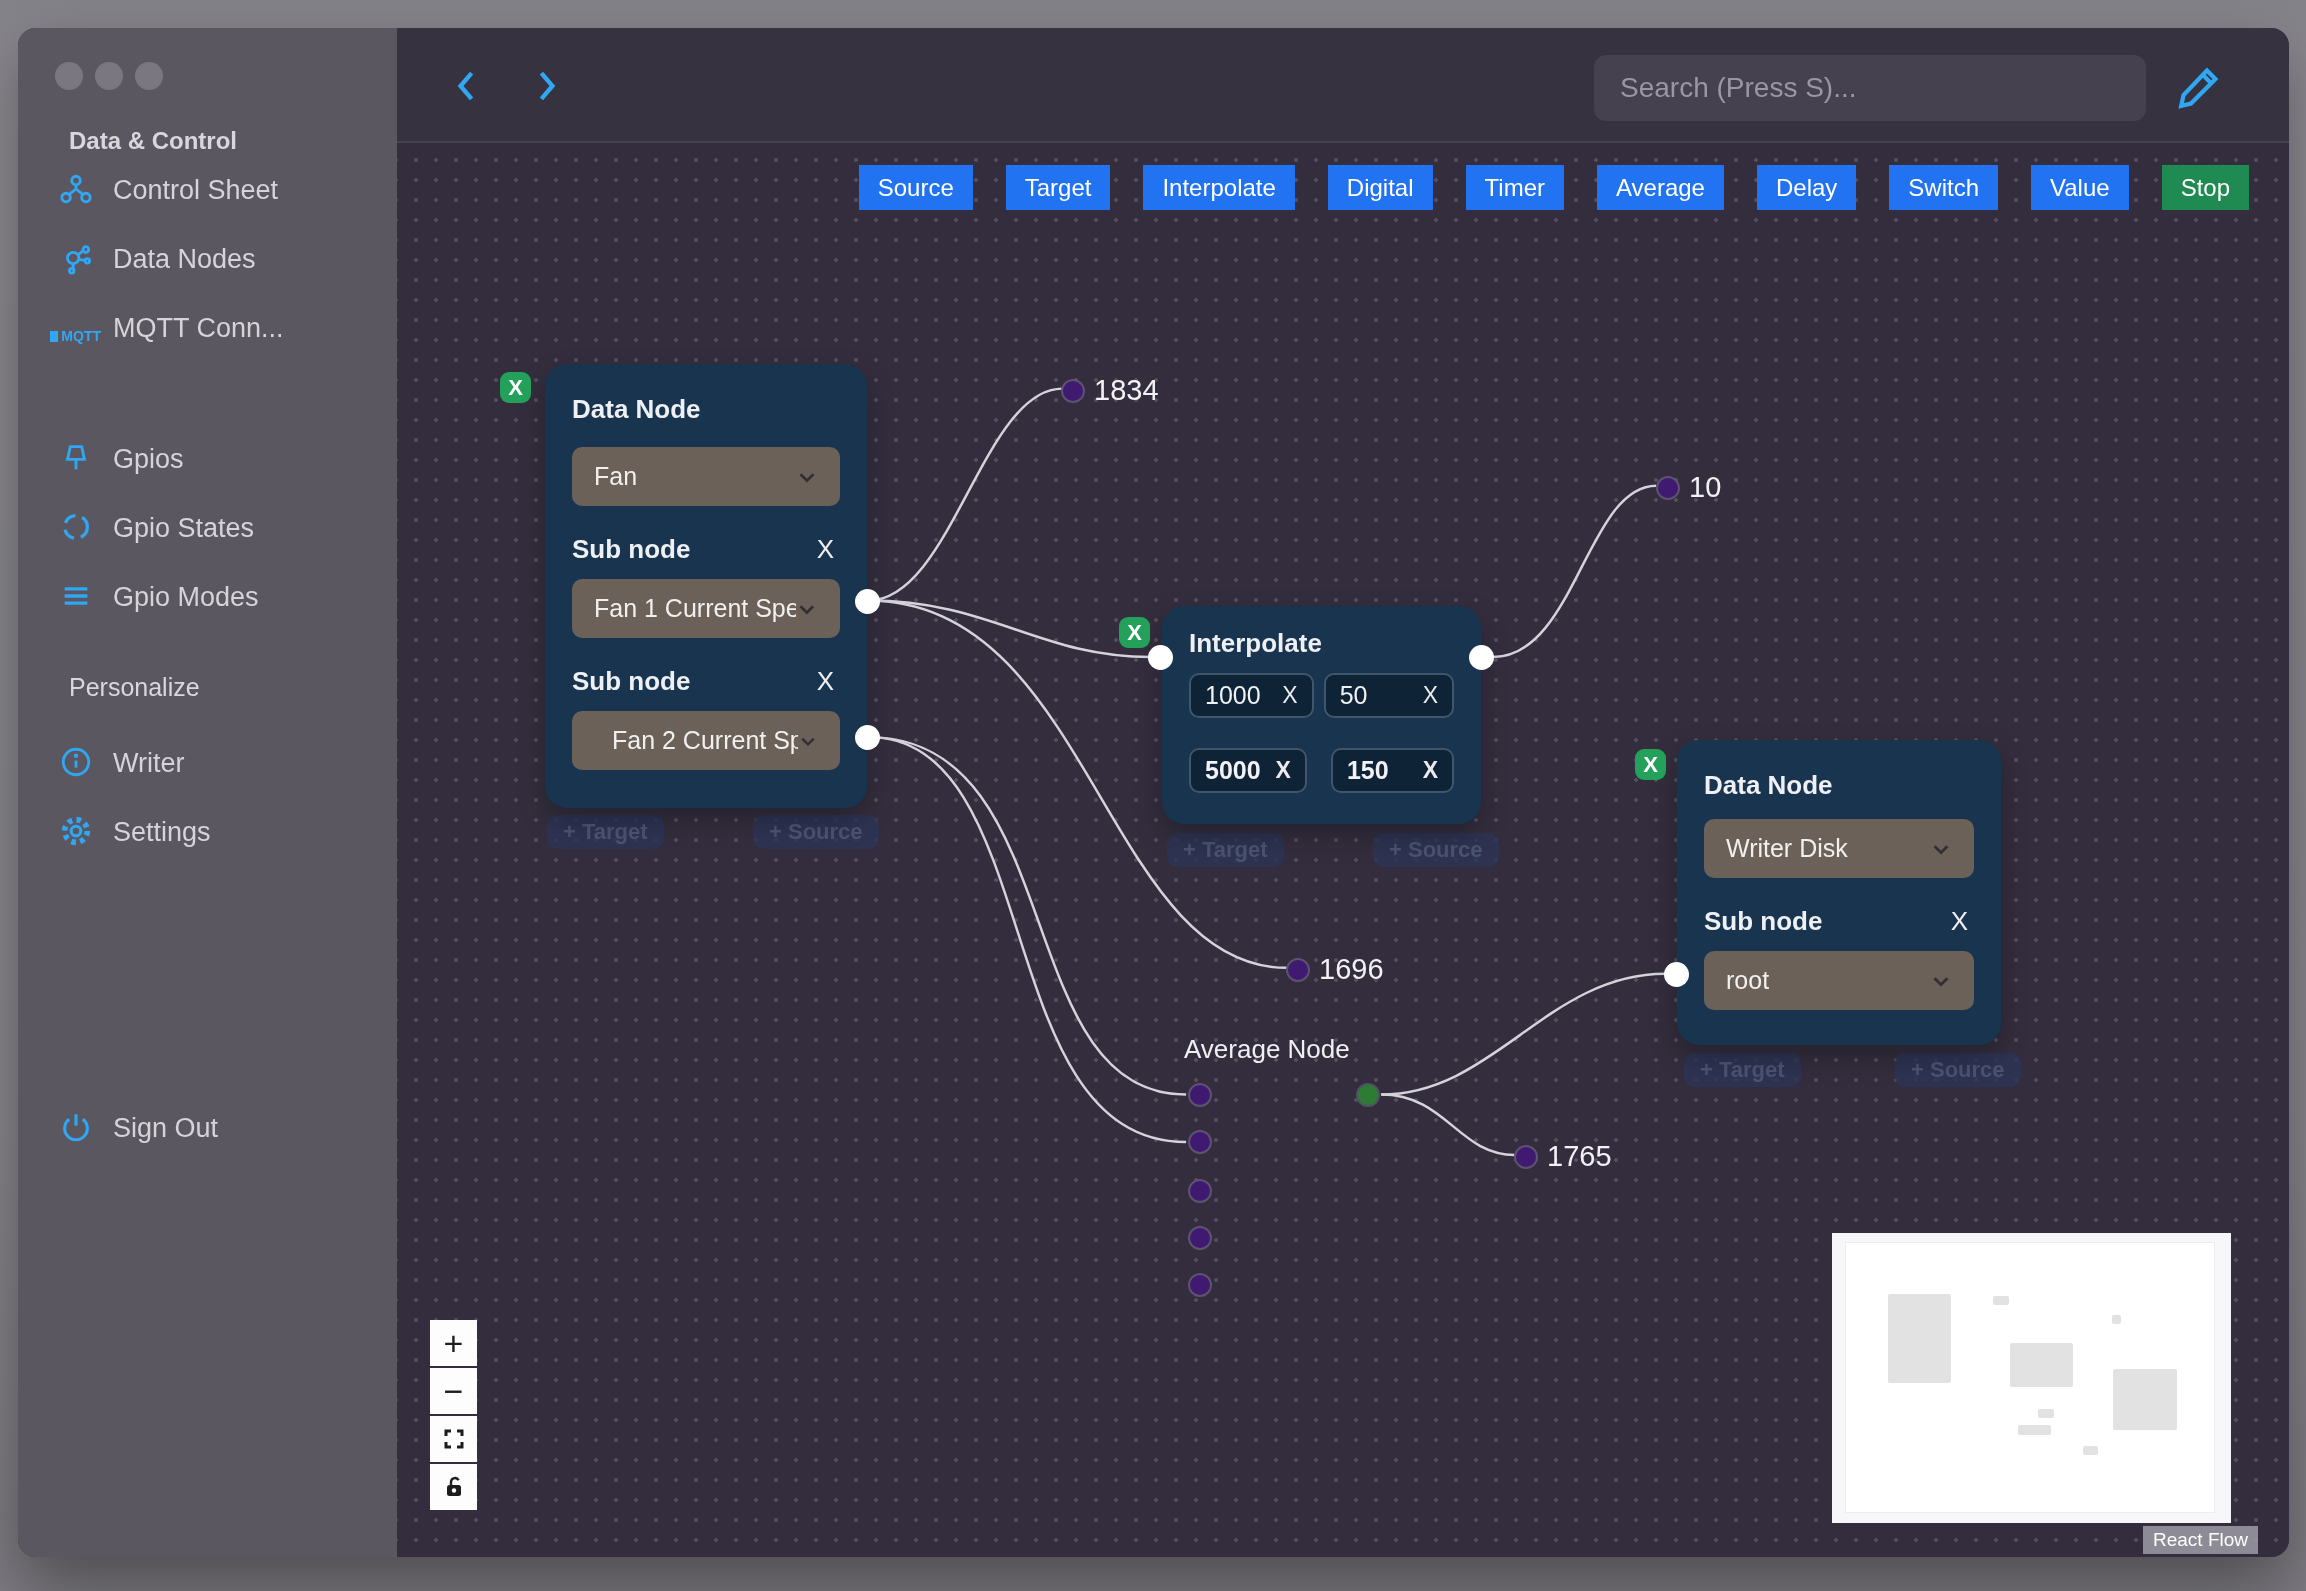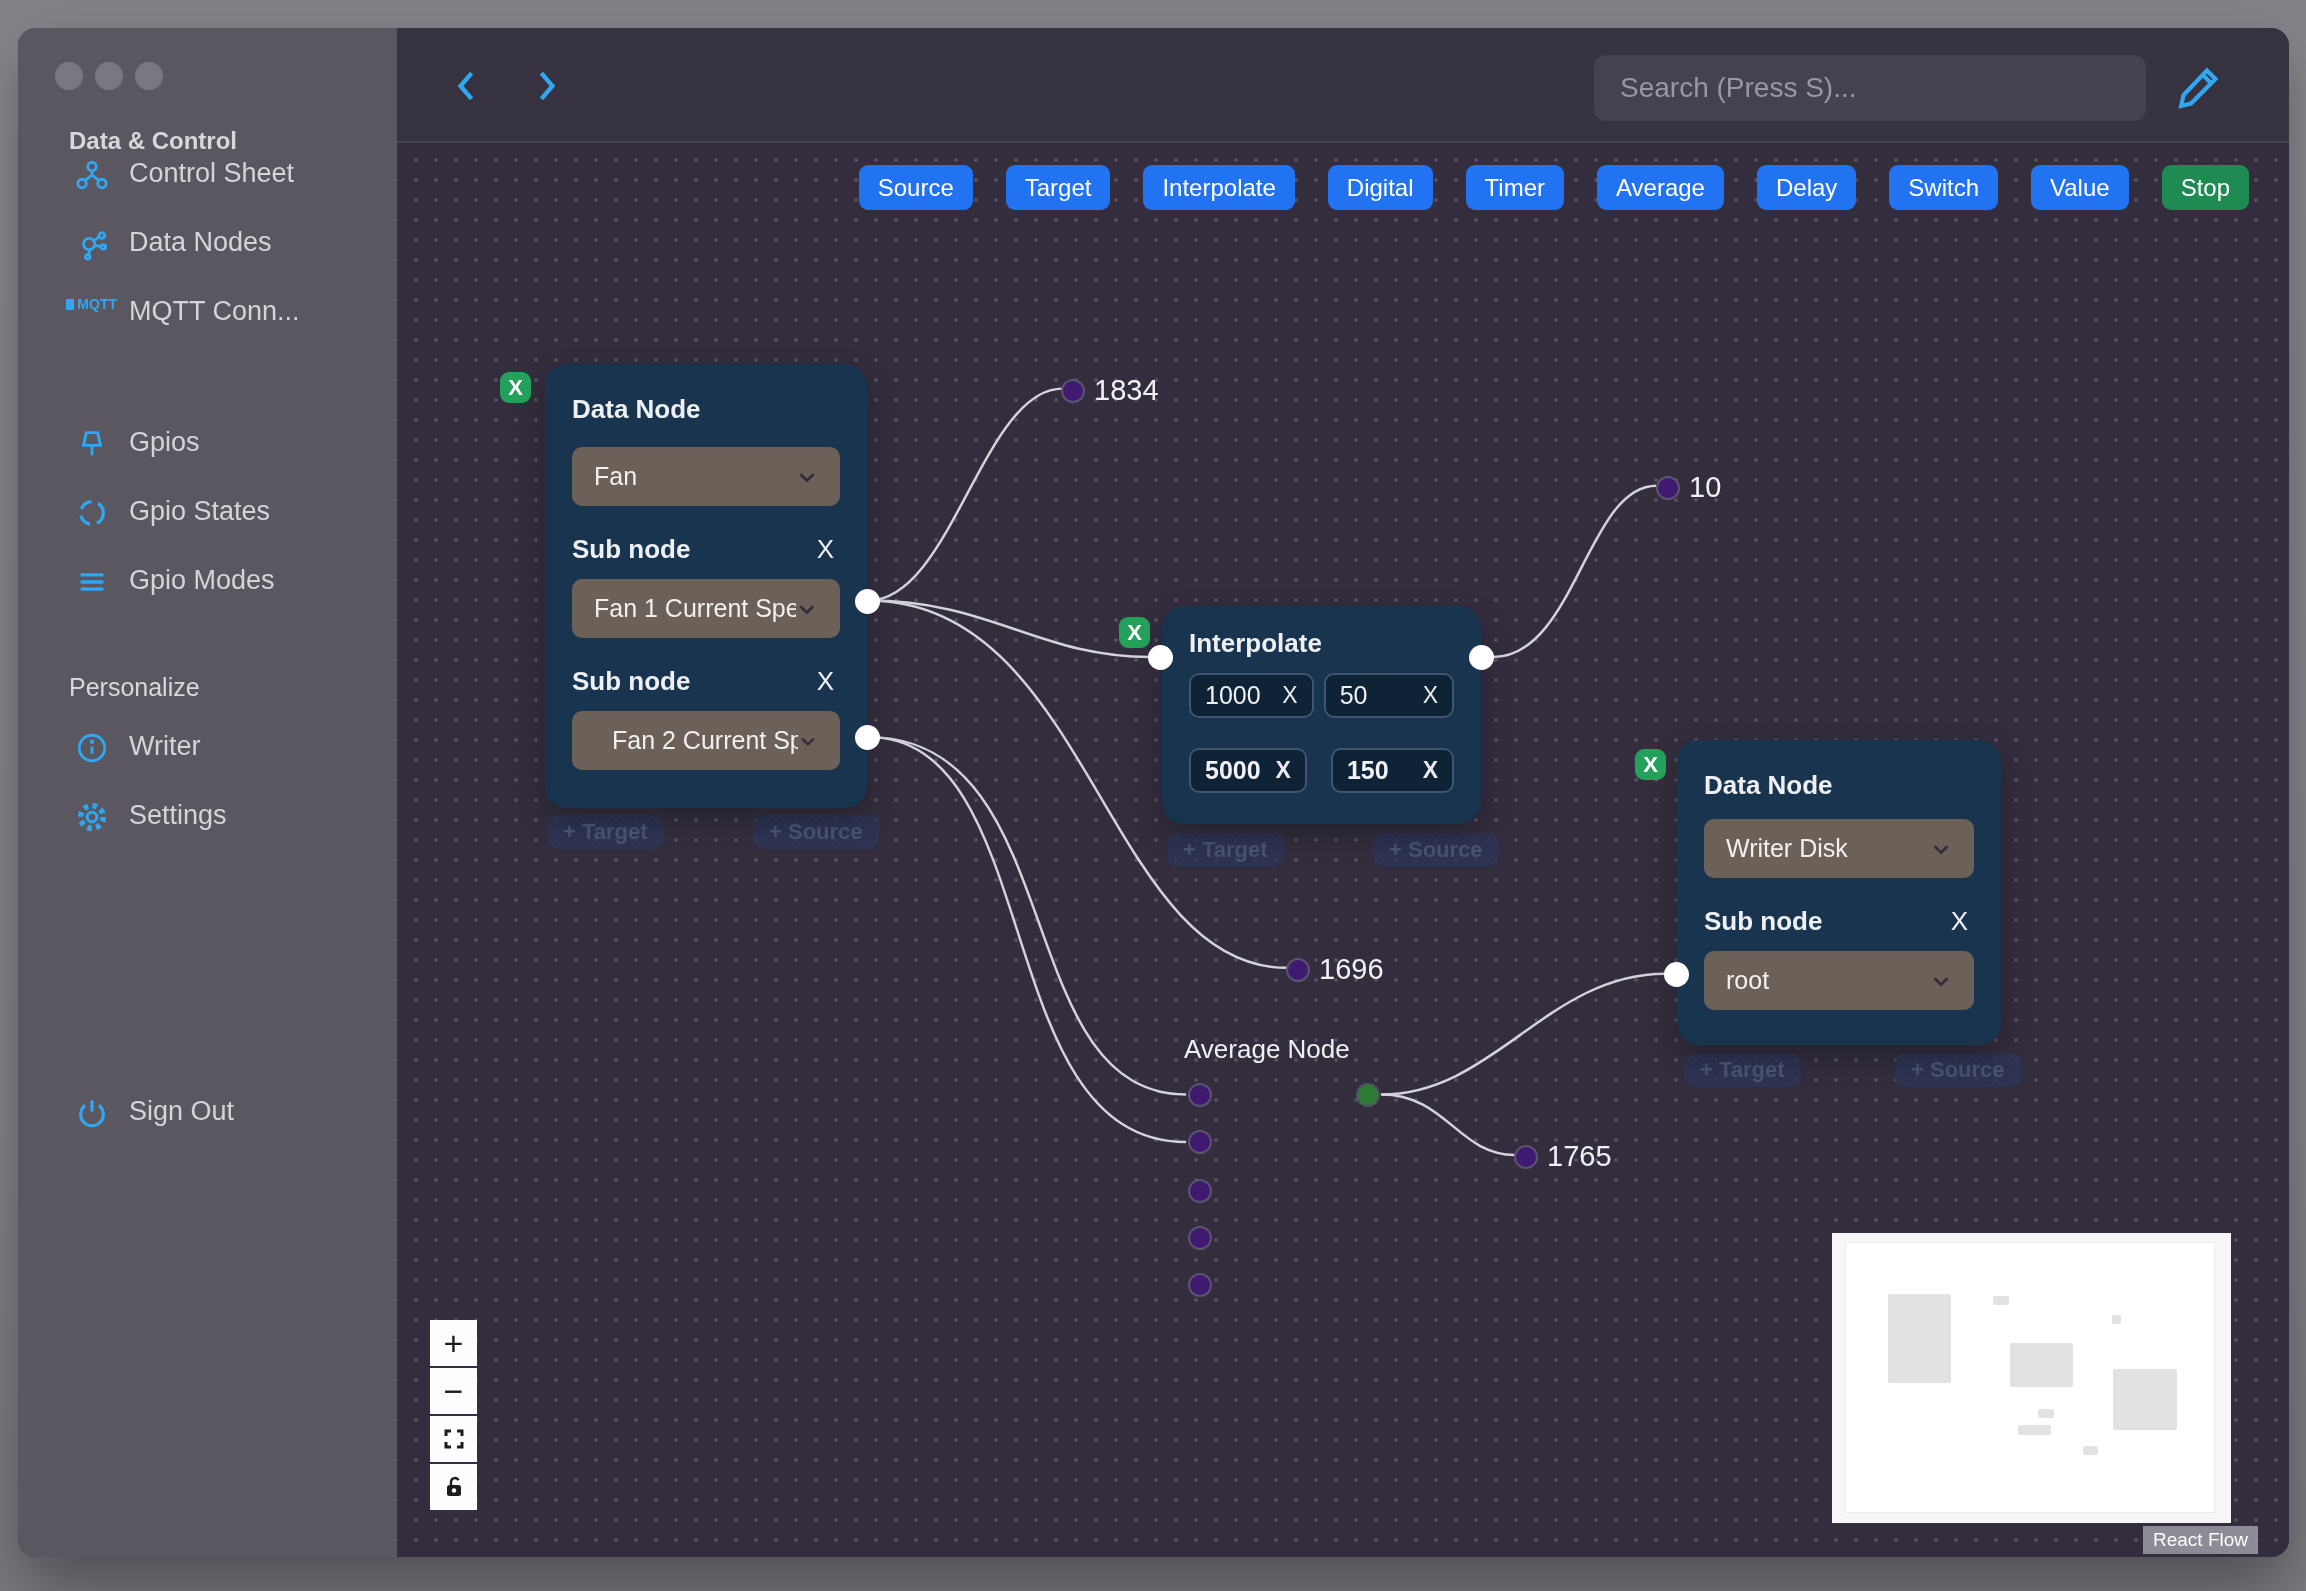--- a/index.html
+++ b/index.html
@@ -16,21 +16,21 @@
     background:var(--canvas-bg,#332d3d);
   }
   
   .sidebar {
     width:379px; flex:0 0 379px; height:100%;
     background:var(--sidebar-bg,#5b5761); position:relative;
   }
   .traffic { position:absolute; top:34px; left:37px; display:flex; gap:12px; }
   .traffic span { width:28px; height:28px; border-radius:50%; background:#7b7780; display:block; }
   .side-section { position:absolute; left:51px; color:#d9d7dc; font-size:24px; font-weight:700; }
-  .side-item { position:absolute; left:48px; height:48px; display:flex; align-items:flex-start; cursor:pointer; }
+  .side-item { position:absolute; left:32px; height:48px; display:flex; align-items:flex-end; cursor:pointer; }
   .side-item .ico { width:51px; display:flex; justify-content:center; align-items:center; }
   .side-item .lbl { font-size:27px; color:#d6d3d9; margin-left:12px; white-space:nowrap; }
   .ws-pill {
     position:absolute; left:32px; top:898px; width:327px; height:60px;
     background:#474349; border-radius:14px; display:flex; align-items:center; cursor:pointer;
   }
   .ws-pill .dot { width:17px; height:17px; border-radius:50%; background:var(--status-green,#22c32e); margin-left:24px; }
   .ws-pill .lbl { font-size:27px; color:#e8e6ea; margin-left:18px; }
   
   .content { flex:1; height:100%; display:flex; flex-direction:column; position:relative; }
@@ -51,21 +51,21 @@
   .pencil-btn { position:absolute; left:1777px; top:33px; width:51px; height:51px; cursor:pointer; }
   
   .canvas {
     position:relative; flex:1; overflow:hidden;
     background-color:var(--canvas-bg,#332d3d);
     background-image:radial-gradient(circle,#544e5f 1.7px, transparent 2px);
     background-size:20px 20px; background-position:9px 7px;
   }
   .toolbar { position:absolute; top:22px; right:40px; display:flex; gap:33px; z-index:6; }
   .tb-btn {
-    height:45px; padding:0 19px; border-radius:9px; border:none; cursor:pointer;
+    height:45px; padding:0 19px; border-radius:0; border:none; cursor:pointer;
     background:var(--accent-blue,#2273f1); color:#fff; font-size:24px;
     font-family:"Liberation Sans",sans-serif; display:flex; align-items:center;
   }
   .tb-btn.stop { background:var(--accent-green,#1f8b52); }
   svg.edges { position:absolute; left:0; top:0; z-index:1; pointer-events:none; }
   svg.edges path { pointer-events:stroke; }
   
   .flow-node {
     position:absolute; background:var(--node-bg,#18344f); border-radius:22px;
     z-index:3; box-shadow:0 12px 28px rgba(0,0,0,.25); color:#eceaf0;

